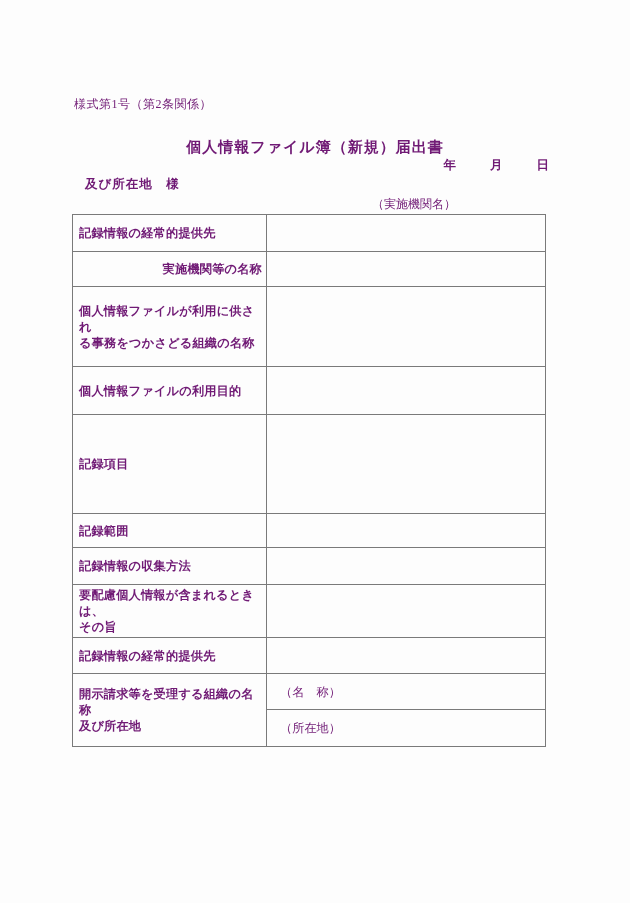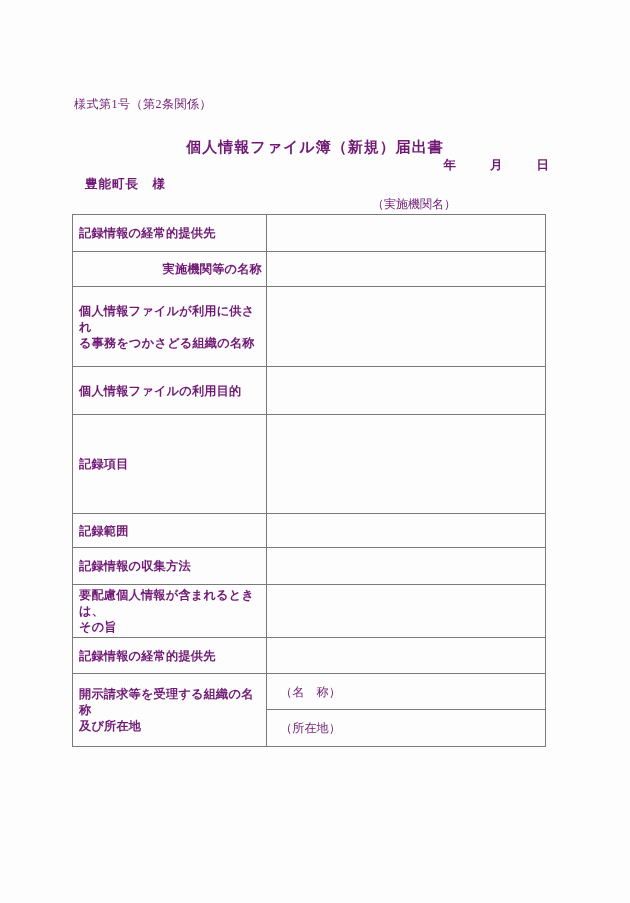--- a/index.html
+++ b/index.html
@@ -114,21 +114,21 @@
   <div class="doc-title">個人情報ファイル簿（新規）届出書</div>
 
   <div class="date-line">
     <span>年</span>
     <span class="date-gap"></span>
     <span>月</span>
     <span class="date-gap"></span>
     <span>日</span>
   </div>
 
-  <div class="addressee">豊能町長　様</div>
+  <div class="addressee">及び所在地　様</div>
 
   <div class="agency-label">（実施機関名）</div>
 
   <table class="form-table">
     <tbody>
         <tr class="r1">
       <td class="label-cell">記録情報の経常的提供先</td>
       <td class="value-cell"></td>
     </tr>
     <tr class="r2">

